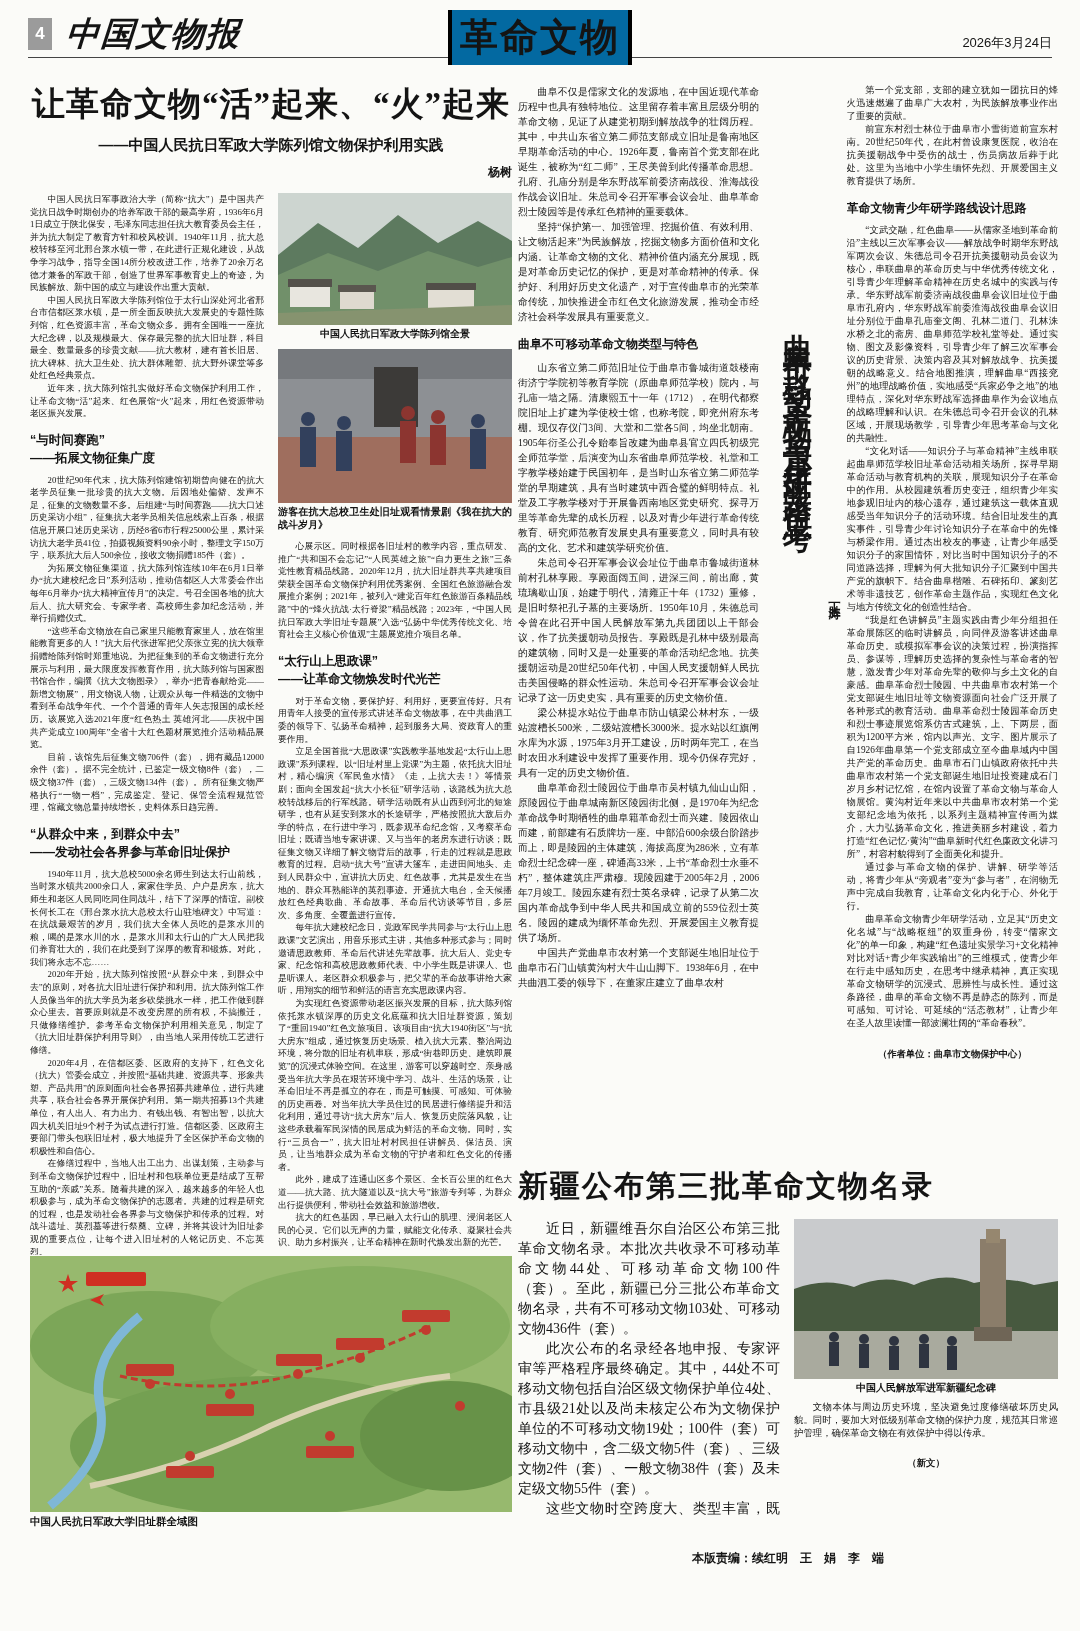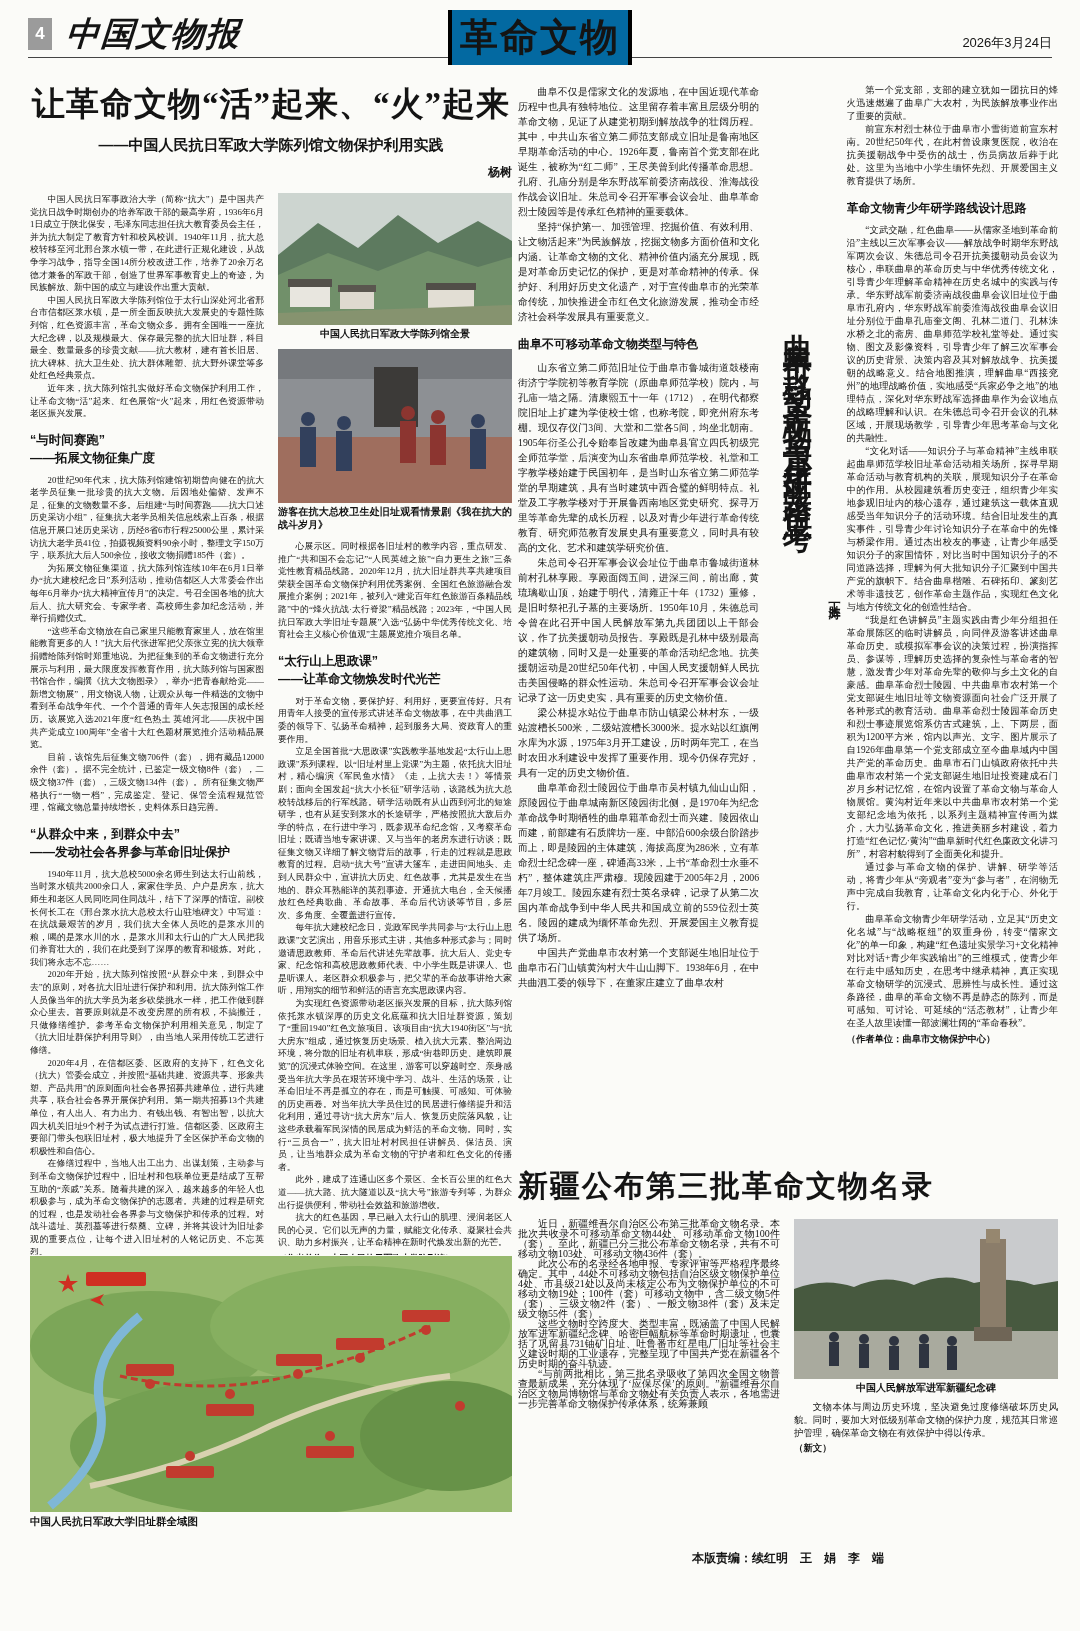--- a/index.html
+++ b/index.html
@@ -28,42 +28,42 @@
     font-family:"Liberation Sans",sans-serif;}
   .a1 .byline{margin-top:9px;text-align:right;font-size:12px;font-weight:bold;}
   .a1cols{margin-top:12px;display:flex;gap:14px;height:1062px;overflow:hidden;}
   .a1col{width:234px;font-size:8.8px;line-height:12.6px;overflow:hidden;}
   
   .blk{margin:0;}
   .blk.p{text-indent:2em;text-align:justify;}
   .blk.h{font-family:"Liberation Sans",sans-serif;font-weight:bold;font-size:12.5px;
     line-height:16px;margin:12px 0 8px;text-indent:0;}
   .blk.h + .blk.h{margin-top:-6px;}
-  .blk.c{text-align:left;font-weight:bold;font-family:"Liberation Sans",sans-serif;margin-top:3px;}
+  .blk.c{text-align:center;font-weight:bold;font-family:"Liberation Sans",sans-serif;margin-top:18px;}
   
   .ph{width:234px;display:block;background:#ddd;}
   .cap{font-family:Liberation Mono, monospace;font-weight:bold;font-size:10px;
     line-height:13px;margin:3px 0 8px;text-align:justify;}
   .cap.center{text-align:center;}
   
   .a2{position:absolute;left:518px;top:84px;width:540px;height:1082px;display:flex;gap:8px;overflow:hidden;}
   .a2colA{width:243px;font-size:9.8px;line-height:15px;overflow:hidden;}
   .a2strip{width:72px;position:relative;}
   .a2vtitle{position:absolute;left:50%;top:226px;transform:translateX(-62%);
     writing-mode:vertical-rl;text-orientation:upright;
     font-size:29px;font-weight:900;letter-spacing:10px;white-space:nowrap;}
   .a2author{position:absolute;right:-4px;top:508px;writing-mode:vertical-rl;text-orientation:upright;
     font-size:12px;font-weight:bold;letter-spacing:3px;font-family:"Liberation Sans",sans-serif;}
   .a2colB{width:213px;font-size:9.3px;line-height:13px;overflow:hidden;}
   .a2 .blk.h{font-size:12px;}
   
   .a3{position:absolute;left:518px;top:1166px;width:540px;height:360px;overflow:hidden;}
   .a3 h2{margin:0 0 12px;text-align:left;font-size:30px;font-weight:900;letter-spacing:2px;}
   .a3body{display:flex;gap:14px;}
-  .a3colL{width:262px;font-size:10px;line-height:10px;height:300px;overflow:hidden;}
+  .a3colL{width:262px;font-size:14px;line-height:20px;height:300px;overflow:hidden;}
   .a3colR{width:264px;font-size:9.4px;line-height:12.8px;}
   .a3colR .ph{width:264px;}
   .a3colR .cap{text-align:center;margin:3px 0 6px;}
   
   .map-wrap{position:absolute;left:30px;top:1256px;width:482px;}
   .map-wrap .cap{font-size:10.5px;margin-top:4px;}
   
   .editors{position:absolute;left:518px;top:1550px;width:540px;text-align:center;
     font-size:12px;font-family:"Liberation Sans",sans-serif;}
   .editors b{font-weight:bold;}

